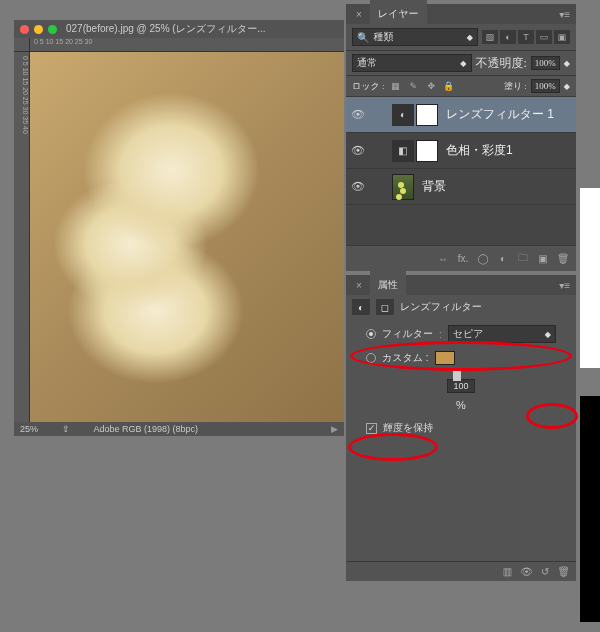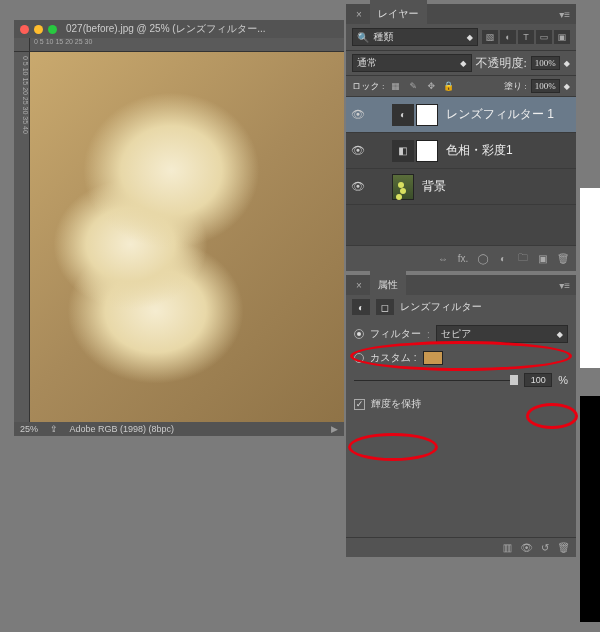--- a/index.html
+++ b/index.html
@@ -83,21 +83,21 @@
 .statusbar {
   position: absolute;
   left: 0; bottom: 0; right: 0;
   height: 14px;
   background: #535353;
   display: flex;
   align-items: center;
   padding: 0 6px;
   font-size: 9px;
   color: #ccc;
-  gap: 12px;
+  gap: 24px;
 }
 .statusbar .tri { color: #999; margin-left: auto; }
 
 
 .panel-stack {
   position: absolute;
   left: 346px; top: 4px;
   width: 230px;
 }
 .panel {
@@ -208,28 +208,28 @@
 
 
 .prop-header {
   display:flex;
   align-items:center;
   padding: 4px 6px;
   gap:6px;
   font-size:10px;
 }
 .prop-header .ic-box { width:18px; height:16px; background:#3a3a3a; display:flex; align-items:center; justify-content:center; font-size:10px; }
-.prop-body { padding: 6px 8px 16px; position:relative; }
+.prop-body { padding: 6px 20px 16px; position:relative; }
 .prop-row { display:flex; align-items:center; gap:6px; margin-bottom:8px; font-size:10px; }
 .radio { width:10px; height:10px; border-radius:50%; border:1px solid #aaa; position:relative; }
 .radio.checked::after { content:""; position:absolute; inset:2px; border-radius:50%; background:#ddd; }
 .prop-row .sep { color:#999; }
 .color-swatch { width:20px; height:14px; background:#c89850; border:1px solid #222; }
 .prop-label { font-size:10px; }
-.slider-row { display:flex; align-items:center; gap:6px; margin: 4px 0 10px; }
+.slider-row { display:flex; align-items:center; gap:6px; margin: 4px 0 10px; flex-direction: column; }
 .slider-track {
   flex:1; height:6px;
   position:relative;
 }
 .slider-track::before {
   content:"";
   position:absolute;
   left:0; right:0; top:3px;
   height:1px;
   background:#2a2a2a;

